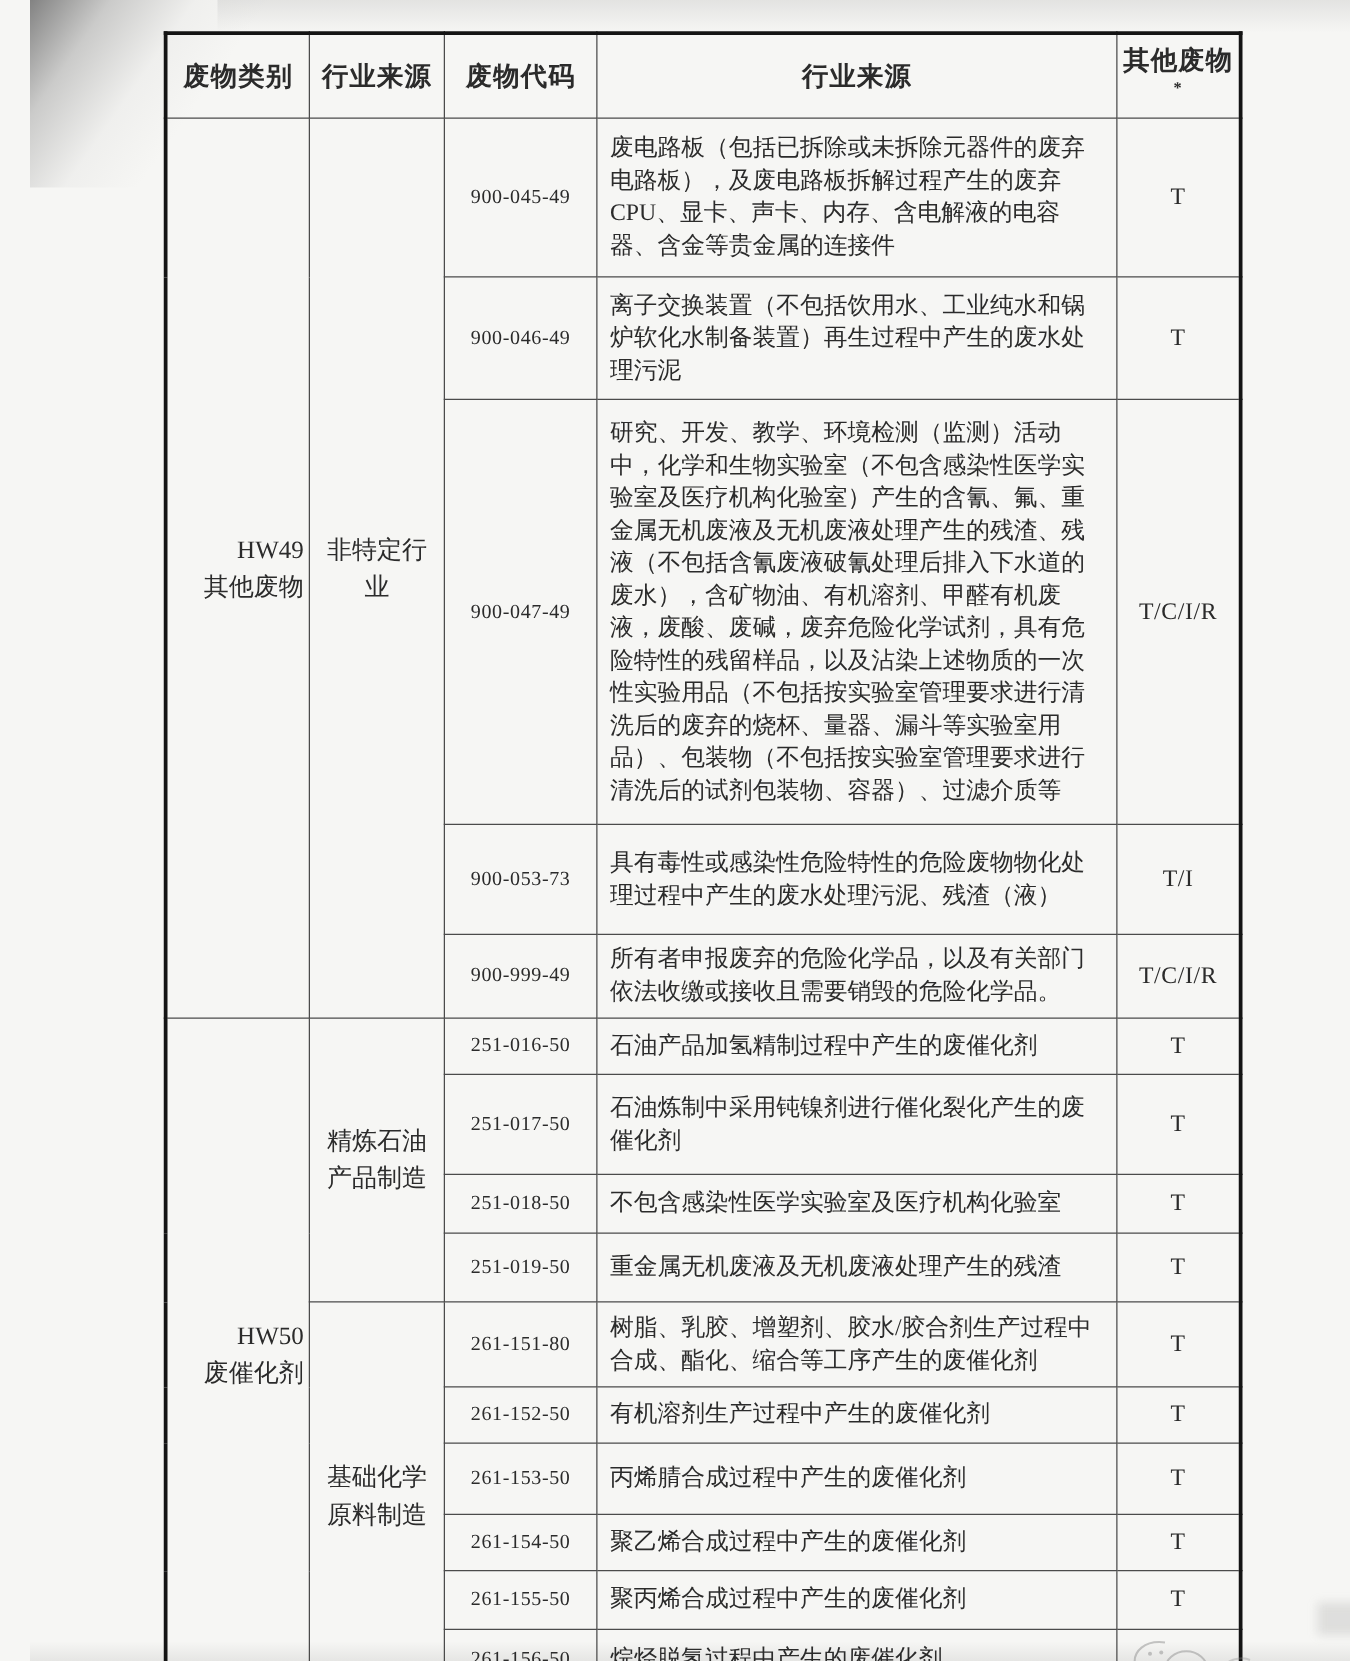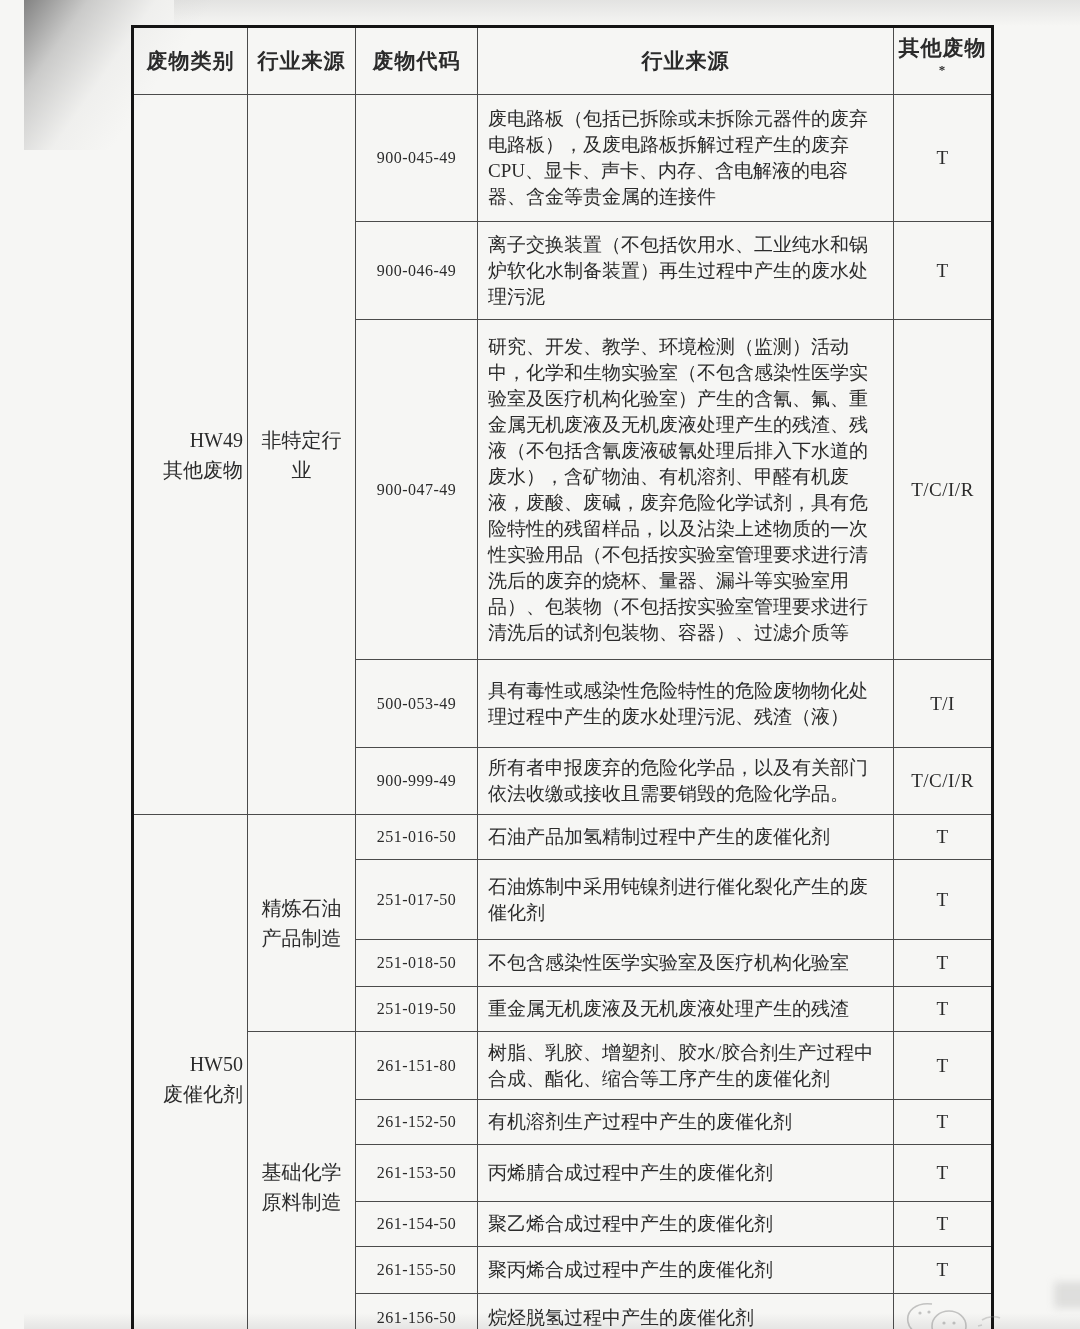--- a/index.html
+++ b/index.html
@@ -126,21 +126,21 @@
       <td class="code">900-046-49</td>
       <td class="desc">离子交换装置（不包括饮用水、工业纯水和锅炉软化水制备装置）再生过程中产生的废水处理污泥</td>
       <td class="haz">T</td>
     </tr>
     <tr style="height:340px">
       <td class="code">900-047-49</td>
       <td class="desc">研究、开发、教学、环境检测（监测）活动中，化学和生物实验室（不包含感染性医学实验室及医疗机构化验室）产生的含氰、氟、重金属无机废液及无机废液处理产生的残渣、残液（不包括含氰废液破氰处理后排入下水道的废水），含矿物油、有机溶剂、甲醛有机废液，废酸、废碱，废弃危险化学试剂，具有危险特性的残留样品，以及沾染上述物质的一次性实验用品（不包括按实验室管理要求进行清洗后的废弃的烧杯、量器、漏斗等实验室用品）、包装物（不包括按实验室管理要求进行清洗后的试剂包装物、容器）、过滤介质等</td>
       <td class="haz">T/C/I/R</td>
     </tr>
     <tr style="height:88px">
-      <td class="code">500-053-49</td>
+      <td class="code">900-053-73</td>
       <td class="desc">具有毒性或感染性危险特性的危险废物物化处理过程中产生的废水处理污泥、残渣（液）</td>
       <td class="haz">T/I</td>
     </tr>
     <tr style="height:67px">
       <td class="code">900-999-49</td>
       <td class="desc">所有者申报废弃的危险化学品，以及有关部门依法收缴或接收且需要销毁的危险化学品。</td>
       <td class="haz">T/C/I/R</td>
     </tr>
 
     <tr style="height:45px">
@@ -156,21 +156,21 @@
     <tr style="height:80px">
       <td class="code">251-017-50</td>
       <td class="desc">石油炼制中采用钝镍剂进行催化裂化产生的废催化剂</td>
       <td class="haz">T</td>
     </tr>
     <tr style="height:47px">
       <td class="code">251-018-50</td>
       <td class="desc">不包含感染性医学实验室及医疗机构化验室</td>
       <td class="haz">T</td>
     </tr>
-    <tr style="height:45px">
+    <tr style="height:55px">
       <td class="code">251-019-50</td>
       <td class="desc">重金属无机废液及无机废液处理产生的残渣</td>
       <td class="haz">T</td>
     </tr>
 
     <tr style="height:68px">
       <td class="ind" rowspan="6">基础化学原料制造</td>
       <td class="code">261-151-80</td>
       <td class="desc">树脂、乳胶、增塑剂、胶水/胶合剂生产过程中合成、酯化、缩合等工序产生的废催化剂</td>
       <td class="haz">T</td>

